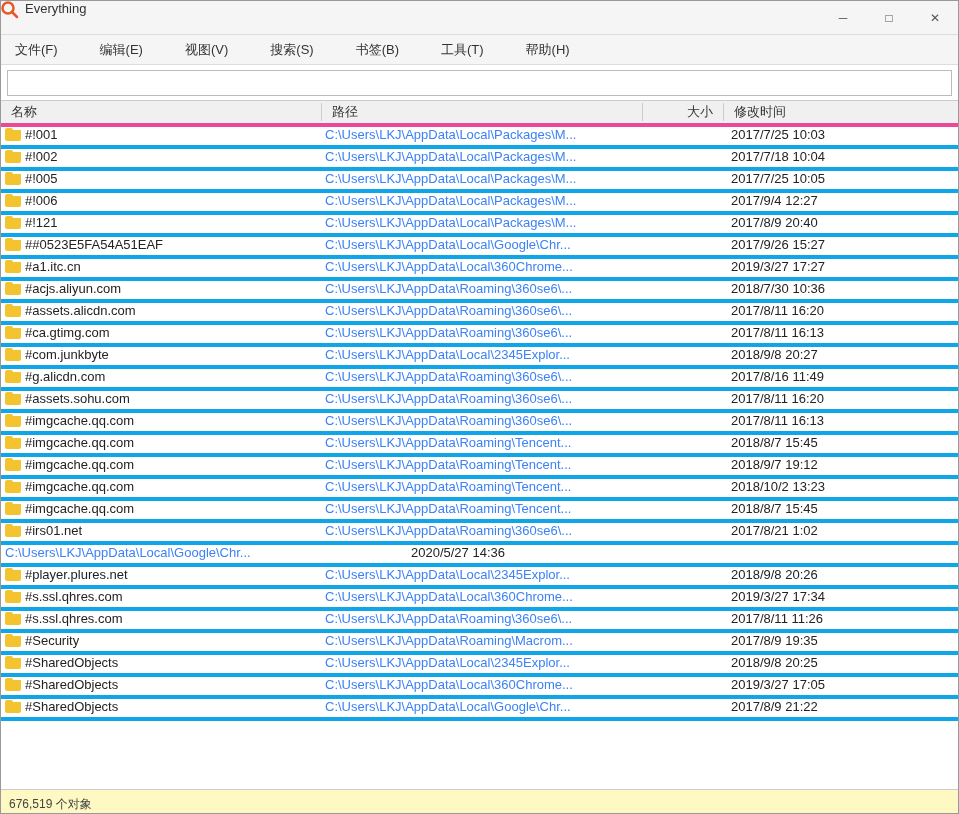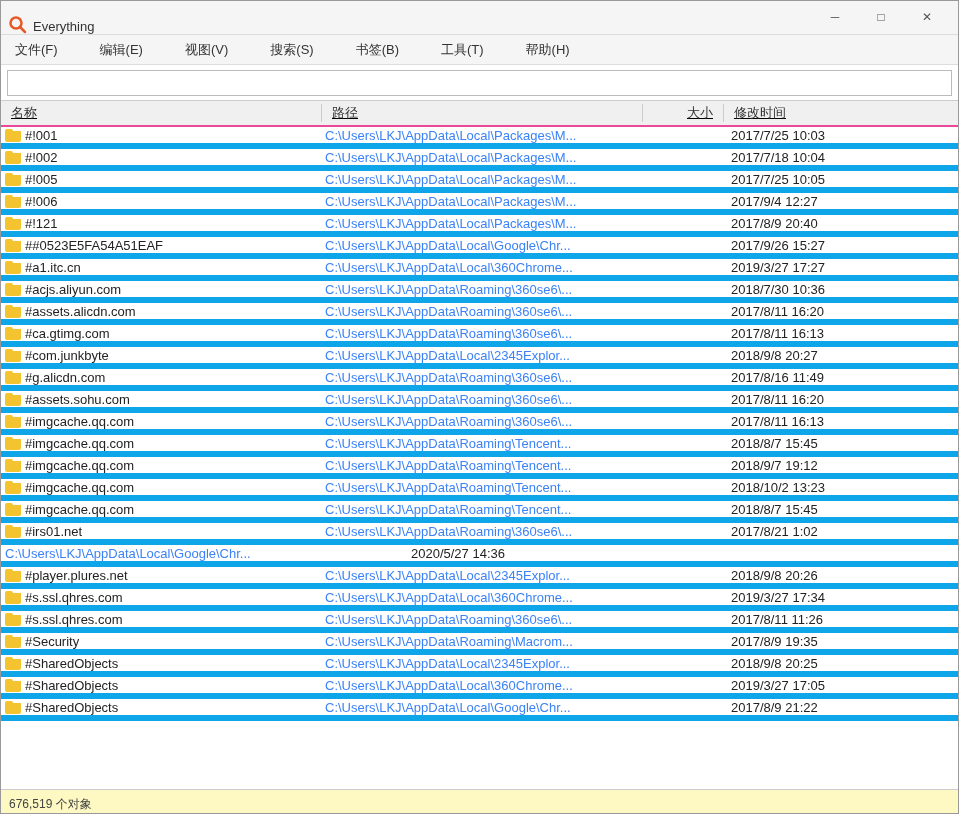--- a/index.html
+++ b/index.html
@@ -16,22 +16,22 @@
       height: 814px;
       background: #ffffff;
       display: flex;
       flex-direction: column;
       border: 1px solid #999;
     }
     .title-bar {
       height: 34px;
       background: #f5f5f5;
       display: flex;
-      align-items: flex-end;
-      padding: 0 8px;
+      align-items: flex-start;
+      padding: 0 0;
       border-bottom: 1px solid #ddd;
       user-select: none;
     }
     .title-bar-icon {
       width: 18px;
       height: 18px;
       margin-right: 6px;
       display: flex;
       align-items: center;
       justify-content: center;
@@ -88,47 +88,46 @@
       flex: 1;
       height: 26px;
       border: 1px solid #bbb;
       padding: 2px 6px;
       font-size: 13px;
       outline: none;
     }
     .table-header {
       display: flex;
       background: #f0f0f0;
-      border-bottom: 2px solid #ec4899;
+      border-bottom: 4px solid #ec4899;
       height: 26px;
       align-items: center;
-      text-decoration: underline;
     }
     .col-name { width: 320px; padding-left: 10px; flex-shrink: 0; }
     .col-path { width: 320px; padding-left: 10px; flex-shrink: 0; }
     .col-size { width: 80px; text-align: right; padding-right: 10px; flex-shrink: 0; }
     .col-modified { width: 160px; padding-left: 10px; flex-shrink: 0; }
     .col-header {
       font-size: 13px;
       color: #333;
       font-weight: normal;
       cursor: pointer;
       white-space: nowrap;
       overflow: hidden;
     }
     .table-body {
       flex: 1;
       overflow-y: auto;
       overflow-x: hidden;
     }
     .table-row {
       display: flex;
-      align-items: flex-end;
+      align-items: flex-start;
       height: 22px;
-      border-bottom: 6px solid #0ea5e9;
+      border-bottom: 4px solid #0ea5e9;
     }
     .row-name {
       width: 320px;
       padding-left: 4px;
       display: flex;
       align-items: center;
       flex-shrink: 0;
       overflow: hidden;
       white-space: nowrap;
     }

